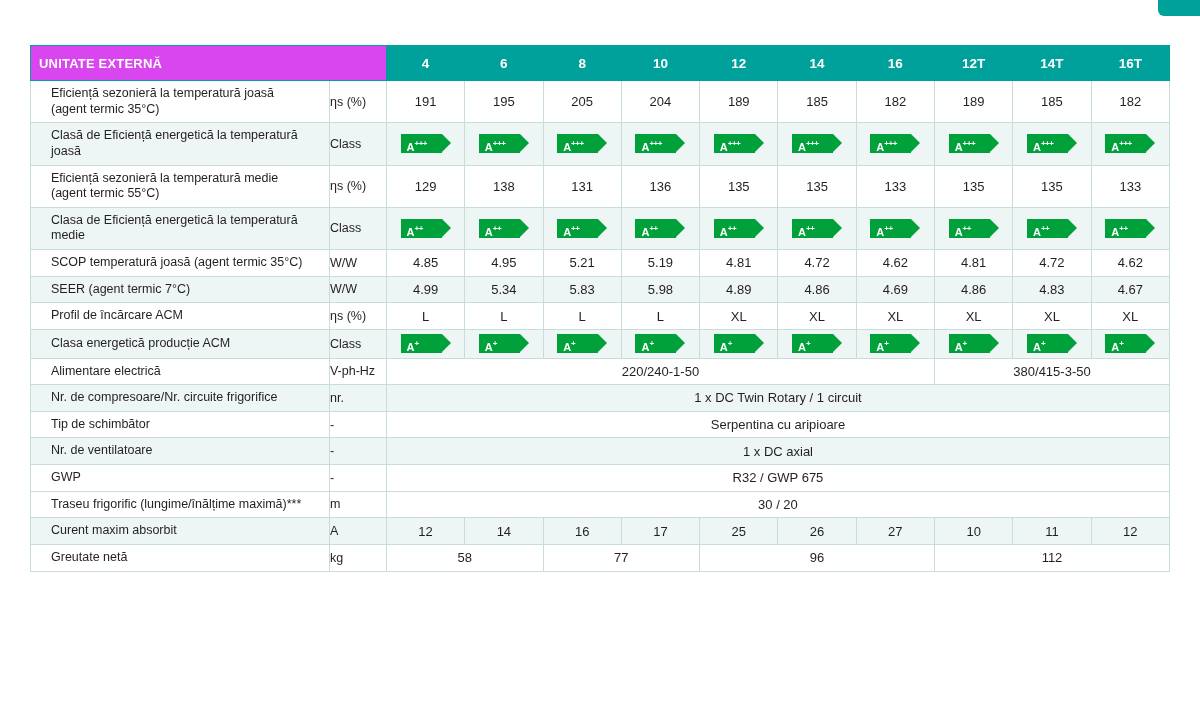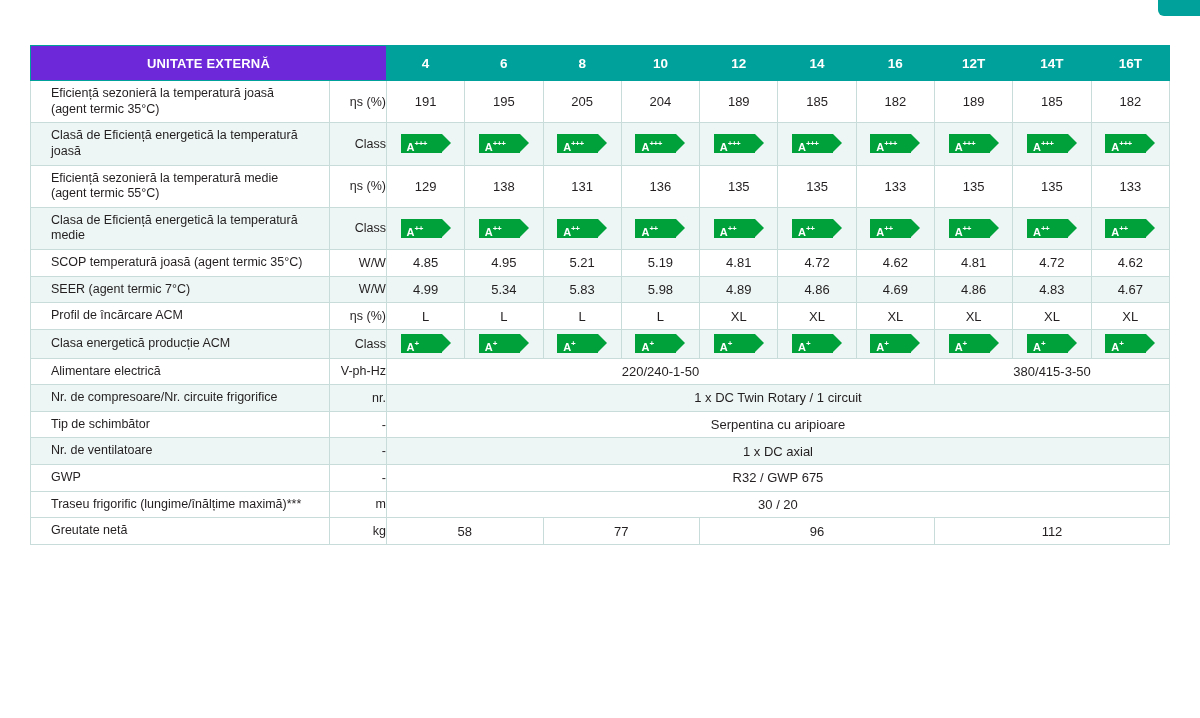--- a/index.html
+++ b/index.html
@@ -87,25 +87,25 @@
 
   table.spec td, table.spec th {
     border: 1px solid #c8dcd9;
     padding: 0;
     vertical-align: middle;
     background-clip: padding-box;
   }
 
   
   .hdr-main {
-    background: #6d28d9;
+    background: #d946ef;
     color: #ffffff;
     font-weight: bold;
     font-size: 13px;
-    text-align: center;
+    text-align: left;
     padding: 6px 8px !important;
     letter-spacing: .2px;
     height: 22px;
     border: 1px solid #00a19a !important;
   }
   .hdr-col {
     background: #00a19a;
     color: #ffffff;
     font-weight: bold;
     font-size: 13.5px;
@@ -115,21 +115,21 @@
   }
 
   .lbl {
     text-align: left;
     padding: 5px 20px !important;
     line-height: 1.25;
     font-size: 12.5px;
     background: #ffffff;
   }
   .unit {
-    text-align: right;
+    text-align: left;
     font-size: 12.5px;
     background: #ffffff;
   }
   .sub {
     text-align: center;
     font-size: 12.5px;
     background: #ffffff;
   }
   .val {
     text-align: center;
@@ -360,20 +360,34 @@
         <tr>
           <td class="lbl" colspan="2">GWP</td>
           <td class="unit">-</td>
           <td class="val" colspan="10">R32 / GWP 675</td>
         </tr>
         <tr>
           <td class="lbl" colspan="2">Traseu frigorific (lungime/înălțime maximă)***</td>
           <td class="unit">m</td>
           <td class="val" colspan="10">30 / 20</td>
         </tr>
+        <tr class="row-alt">
+          <td class="lbl" colspan="2">Curent maxim absorbit</td>
+          <td class="unit">A</td>
+          <td class="val">12</td>
+          <td class="val">14</td>
+          <td class="val">16</td>
+          <td class="val">17</td>
+          <td class="val">25</td>
+          <td class="val">26</td>
+          <td class="val">27</td>
+          <td class="val">10</td>
+          <td class="val">11</td>
+          <td class="val">12</td>
+        </tr>
         <tr>
           <td class="lbl" colspan="2">Greutate netă</td>
           <td class="unit">kg</td>
           <td class="val" colspan="2">58</td>
           <td class="val" colspan="2">77</td>
           <td class="val" colspan="3">96</td>
           <td class="val" colspan="3">112</td>
         </tr>
       </tbody>
   </table>

